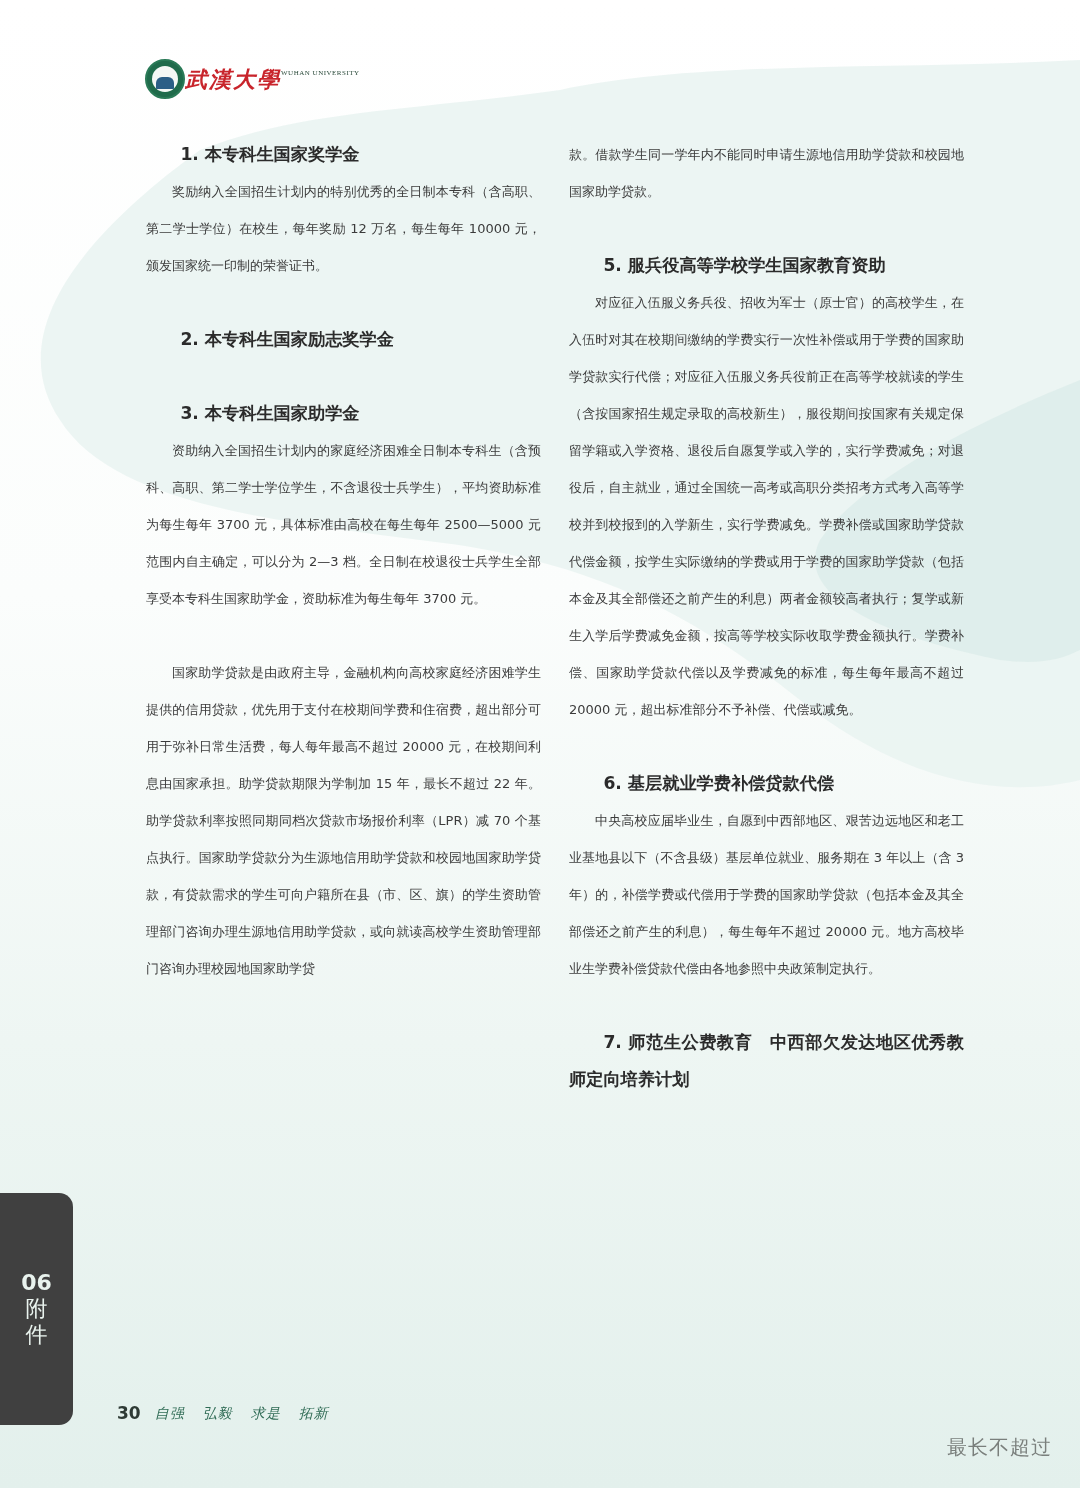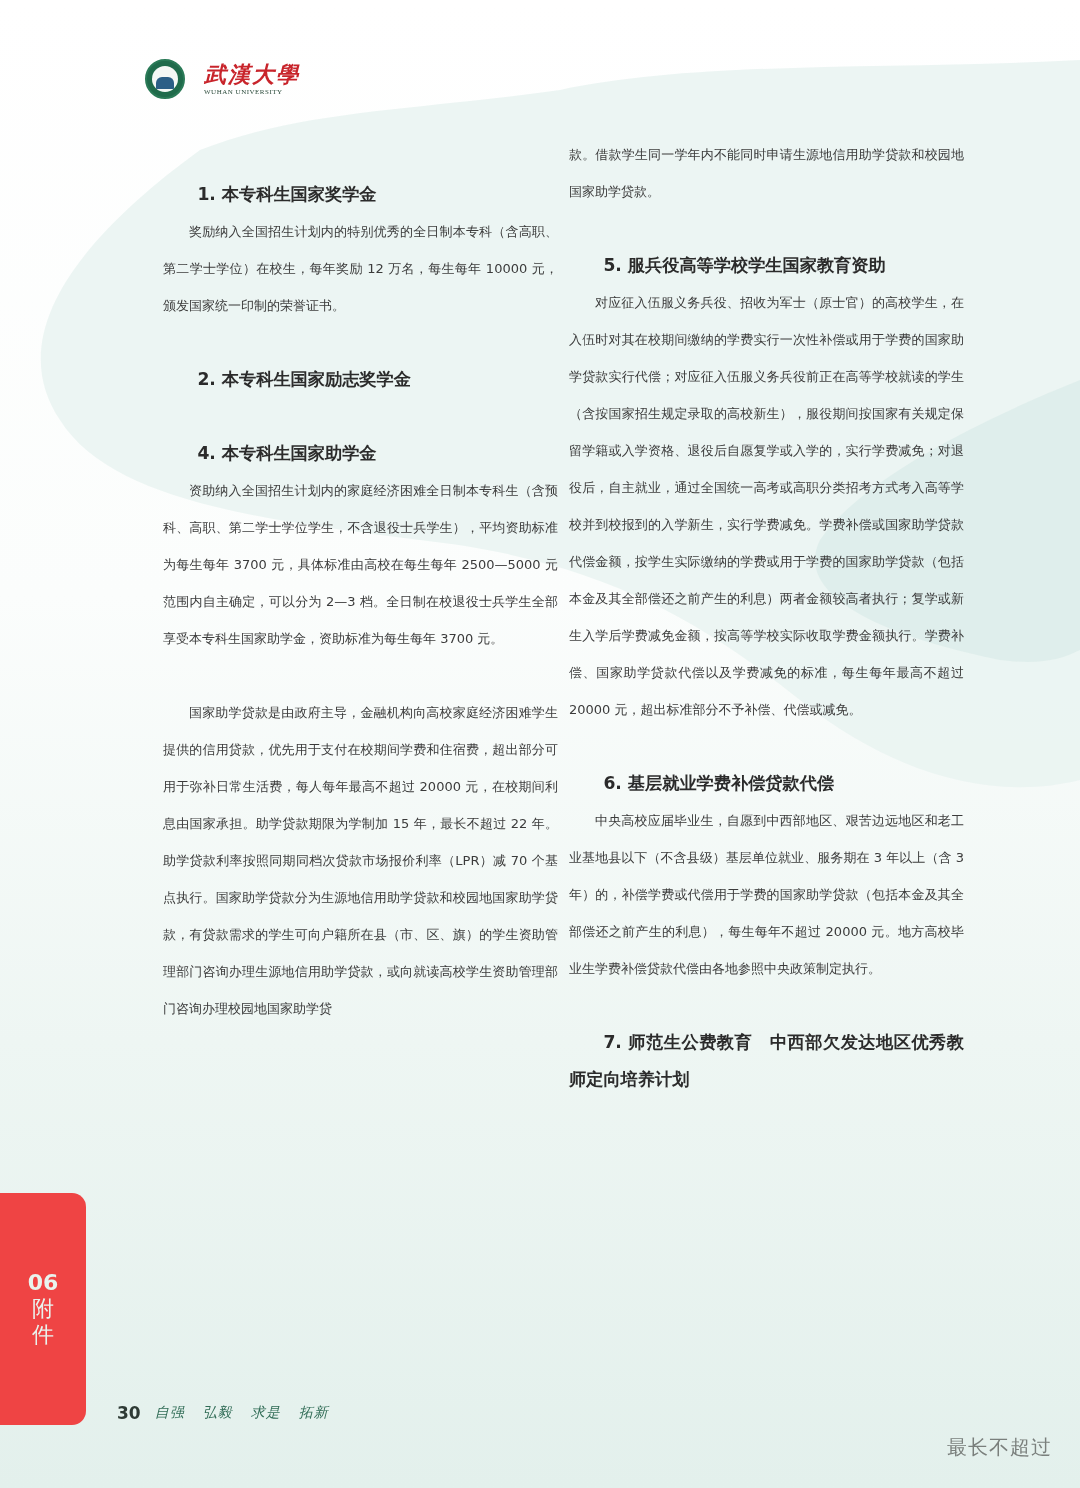--- a/index.html
+++ b/index.html
@@ -18,53 +18,53 @@
   .seal {
     width: 40px; height: 40px; border-radius: 50%;
     background: #1f6b4b; border: 2px solid #2a7a57; box-sizing: border-box;
     display: flex; align-items: center; justify-content: center;
   }
   .seal-inner {
     width: 26px; height: 26px; border-radius: 50%; background: #f4f8f5;
     display: flex; align-items: flex-end; justify-content: center; overflow: hidden;
   }
   .seal-bldg { width: 18px; height: 12px; background: #2b5f86; margin-bottom: 3px; border-radius: 6px 6px 0 0; }
-  .logo-text { margin-left: 19px; display: flex; flex-direction: column; }
+  .logo-text { margin-left: 0; display: flex; flex-direction: row; }
   .logo-cn {
     font-family: "DejaVu Serif", "Liberation Serif", serif;
     font-size: 22px; font-style: italic; font-weight: bold; color: #c8242b; letter-spacing: 2px; line-height: 24px;
   }
   .logo-en {
     font-family: "Liberation Serif", "DejaVu Serif", serif;
     font-size: 7px; color: #2a4a3a; letter-spacing: 0.5px; margin-top: 2px;
   }
 
   .col { position: absolute; top: 136px; width: 395px; z-index: 2; }
-  .col-left { left: 163px; margin-top: 40px; }
+  .col-left { left: 146px; }
   .col-right { left: 569px; }
   .p {
     font-size: 13px; line-height: 37px; margin: 0; text-align: justify; color: #3b3b3b;
   }
   .p.indent { text-indent: 2em; }
   .h {
     font-size: 17.2px; line-height: 37px; margin: 0; font-weight: bold; color: #2b2b2b; text-indent: 2em;
   }
   .gap { height: 37px; }
 
   .side-tab {
-    position: absolute; left: 0; top: 1193px; width: 86px; height: 232px;
-    background: #ef4444; border-radius: 0 14px 14px 0; z-index: 2;
+    position: absolute; left: 0; top: 1193px; width: 73px; height: 232px;
+    background: #404040; border-radius: 0 14px 14px 0; z-index: 2;
     display: flex; flex-direction: column; align-items: center; justify-content: center;
     color: #e9f3ee;
   }
   .side-num { font-size: 22px; font-weight: bold; line-height: 26px; }
   .side-char { font-size: 22px; line-height: 26px; }
 
   .footer {
-    position: absolute; left: 117px; top: 1403px; display: flex; align-items: center; z-index: 2;
+    position: absolute; left: 117px; top: 1403px; display: flex; align-items: flex-end; z-index: 2;
   }
   .page-num { font-size: 17px; font-weight: bold; color: #2e3a35; margin-right: 14px; }
   .motto {
     font-family: Liberation Mono, monospace; font-style: italic;
     font-size: 14px; color: #2f6b55; margin-right: 18px; letter-spacing: 1px;
   }
   .watermark {
     position: absolute; right: 28px; top: 1434px; font-size: 20px; color: #7a7f7c; z-index: 2; letter-spacing: 1px;
   }
 </style>
@@ -87,21 +87,21 @@
     <span class="logo-en">WUHAN UNIVERSITY</span>
   </div>
 </div>
 
 <div class="col col-left">
   <p class="h">1. 本专科生国家奖学金</p>
   <p class="p indent">奖励纳入全国招生计划内的特别优秀的全日制本专科（含高职、第二学士学位）在校生，每年奖励 12 万名，每生每年 10000 元，颁发国家统一印制的荣誉证书。</p>
   <div class="gap"></div>
   <p class="h">2. 本专科生国家励志奖学金</p>
   <div class="gap"></div>
-  <p class="h">4. 本专科生国家助学金</p>
+  <p class="h">3. 本专科生国家助学金</p>
   <p class="p indent">资助纳入全国招生计划内的家庭经济困难全日制本专科生（含预科、高职、第二学士学位学生，不含退役士兵学生），平均资助标准为每生每年 3700 元，具体标准由高校在每生每年 2500—5000 元范围内自主确定，可以分为 2—3 档。全日制在校退役士兵学生全部享受本专科生国家助学金，资助标准为每生每年 3700 元。</p>
   <div class="gap"></div>
   <p class="p indent">国家助学贷款是由政府主导，金融机构向高校家庭经济困难学生提供的信用贷款，优先用于支付在校期间学费和住宿费，超出部分可用于弥补日常生活费，每人每年最高不超过 20000 元，在校期间利息由国家承担。助学贷款期限为学制加 15 年，最长不超过 22 年。助学贷款利率按照同期同档次贷款市场报价利率（LPR）减 70 个基点执行。国家助学贷款分为生源地信用助学贷款和校园地国家助学贷款，有贷款需求的学生可向户籍所在县（市、区、旗）的学生资助管理部门咨询办理生源地信用助学贷款，或向就读高校学生资助管理部门咨询办理校园地国家助学贷</p>
 </div>
 
 <div class="col col-right">
   <p class="p">款。借款学生同一学年内不能同时申请生源地信用助学贷款和校园地国家助学贷款。</p>
   <div class="gap"></div>
   <p class="h">5. 服兵役高等学校学生国家教育资助</p>
   <p class="p indent">对应征入伍服义务兵役、招收为军士（原士官）的高校学生，在入伍时对其在校期间缴纳的学费实行一次性补偿或用于学费的国家助学贷款实行代偿；对应征入伍服义务兵役前正在高等学校就读的学生（含按国家招生规定录取的高校新生），服役期间按国家有关规定保留学籍或入学资格、退役后自愿复学或入学的，实行学费减免；对退役后，自主就业，通过全国统一高考或高职分类招考方式考入高等学校并到校报到的入学新生，实行学费减免。学费补偿或国家助学贷款代偿金额，按学生实际缴纳的学费或用于学费的国家助学贷款（包括本金及其全部偿还之前产生的利息）两者金额较高者执行；复学或新生入学后学费减免金额，按高等学校实际收取学费金额执行。学费补偿、国家助学贷款代偿以及学费减免的标准，每生每年最高不超过 20000 元，超出标准部分不予补偿、代偿或减免。</p>

